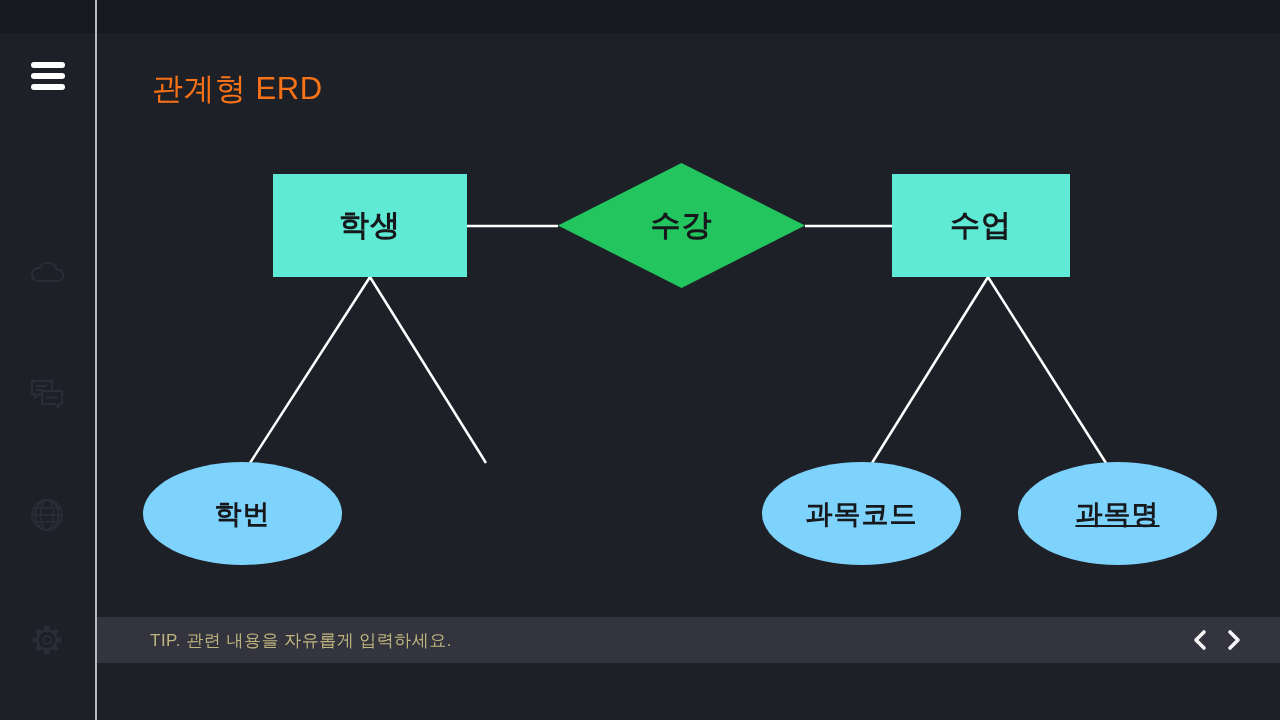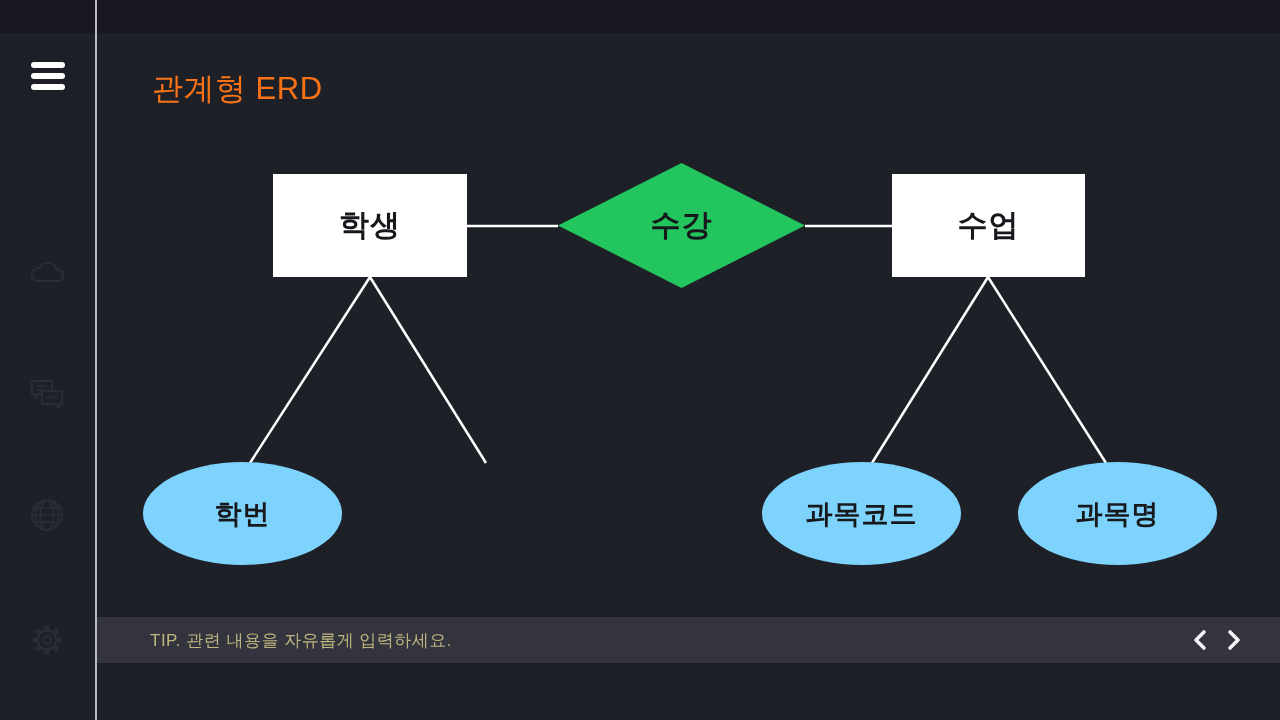--- a/index.html
+++ b/index.html
@@ -35,37 +35,37 @@
     position: absolute; left: 140px; top: 56px;
     font-size: 31px; font-weight: 500; letter-spacing: 0.5px;
     color: #f97316; margin: 12px;
   }
   .connectors { position: absolute; left: 0; top: 0; pointer-events: none; }
   .shape {
     position: absolute; display: flex; align-items: center; justify-content: center;
     color: #17181c; font-weight: 800; font-size: 30px; letter-spacing: 1px;
     cursor: pointer;
   }
-  .entity { background: #ffffff; }
+  .entity { background: #5eead4; }
   .entity-student { left: 273px; top: 174px; width: 194px; height: 103px; }
-  .entity-class   { left: 892px; top: 174px; width: 193px; height: 103px; }
+  .entity-class   { left: 892px; top: 174px; width: 178px; height: 103px; }
   .relationship {
     left: 558px; top: 163px; width: 247px; height: 125px;
     background: #22c55e;
     clip-path: polygon(50% 0%, 100% 50%, 50% 100%, 0% 50%);
   }
   .attribute {
     top: 462px; width: 199px; height: 103px;
     background: #7dd3fc; border-radius: 50%;
     font-size: 27px;
   }
   .attr-0 { left: 143px; }
   .attr-1 { left: 400px; }
   .attr-2 { left: 762px; }
-  .attr-3 { left: 1018px; }
+  .attr-3 { left: 1018px; text-decoration: underline; }
   .tip-bar {
     position: absolute; left: 97px; top: 617px; width: 1183px; height: 46px;
     background: #33343e;
     display: flex; align-items: center;
   }
   .tip-text {
     padding-left: 53px;
     font-size: 17px; letter-spacing: 0.5px;
     color: #bfb57e;
   }

